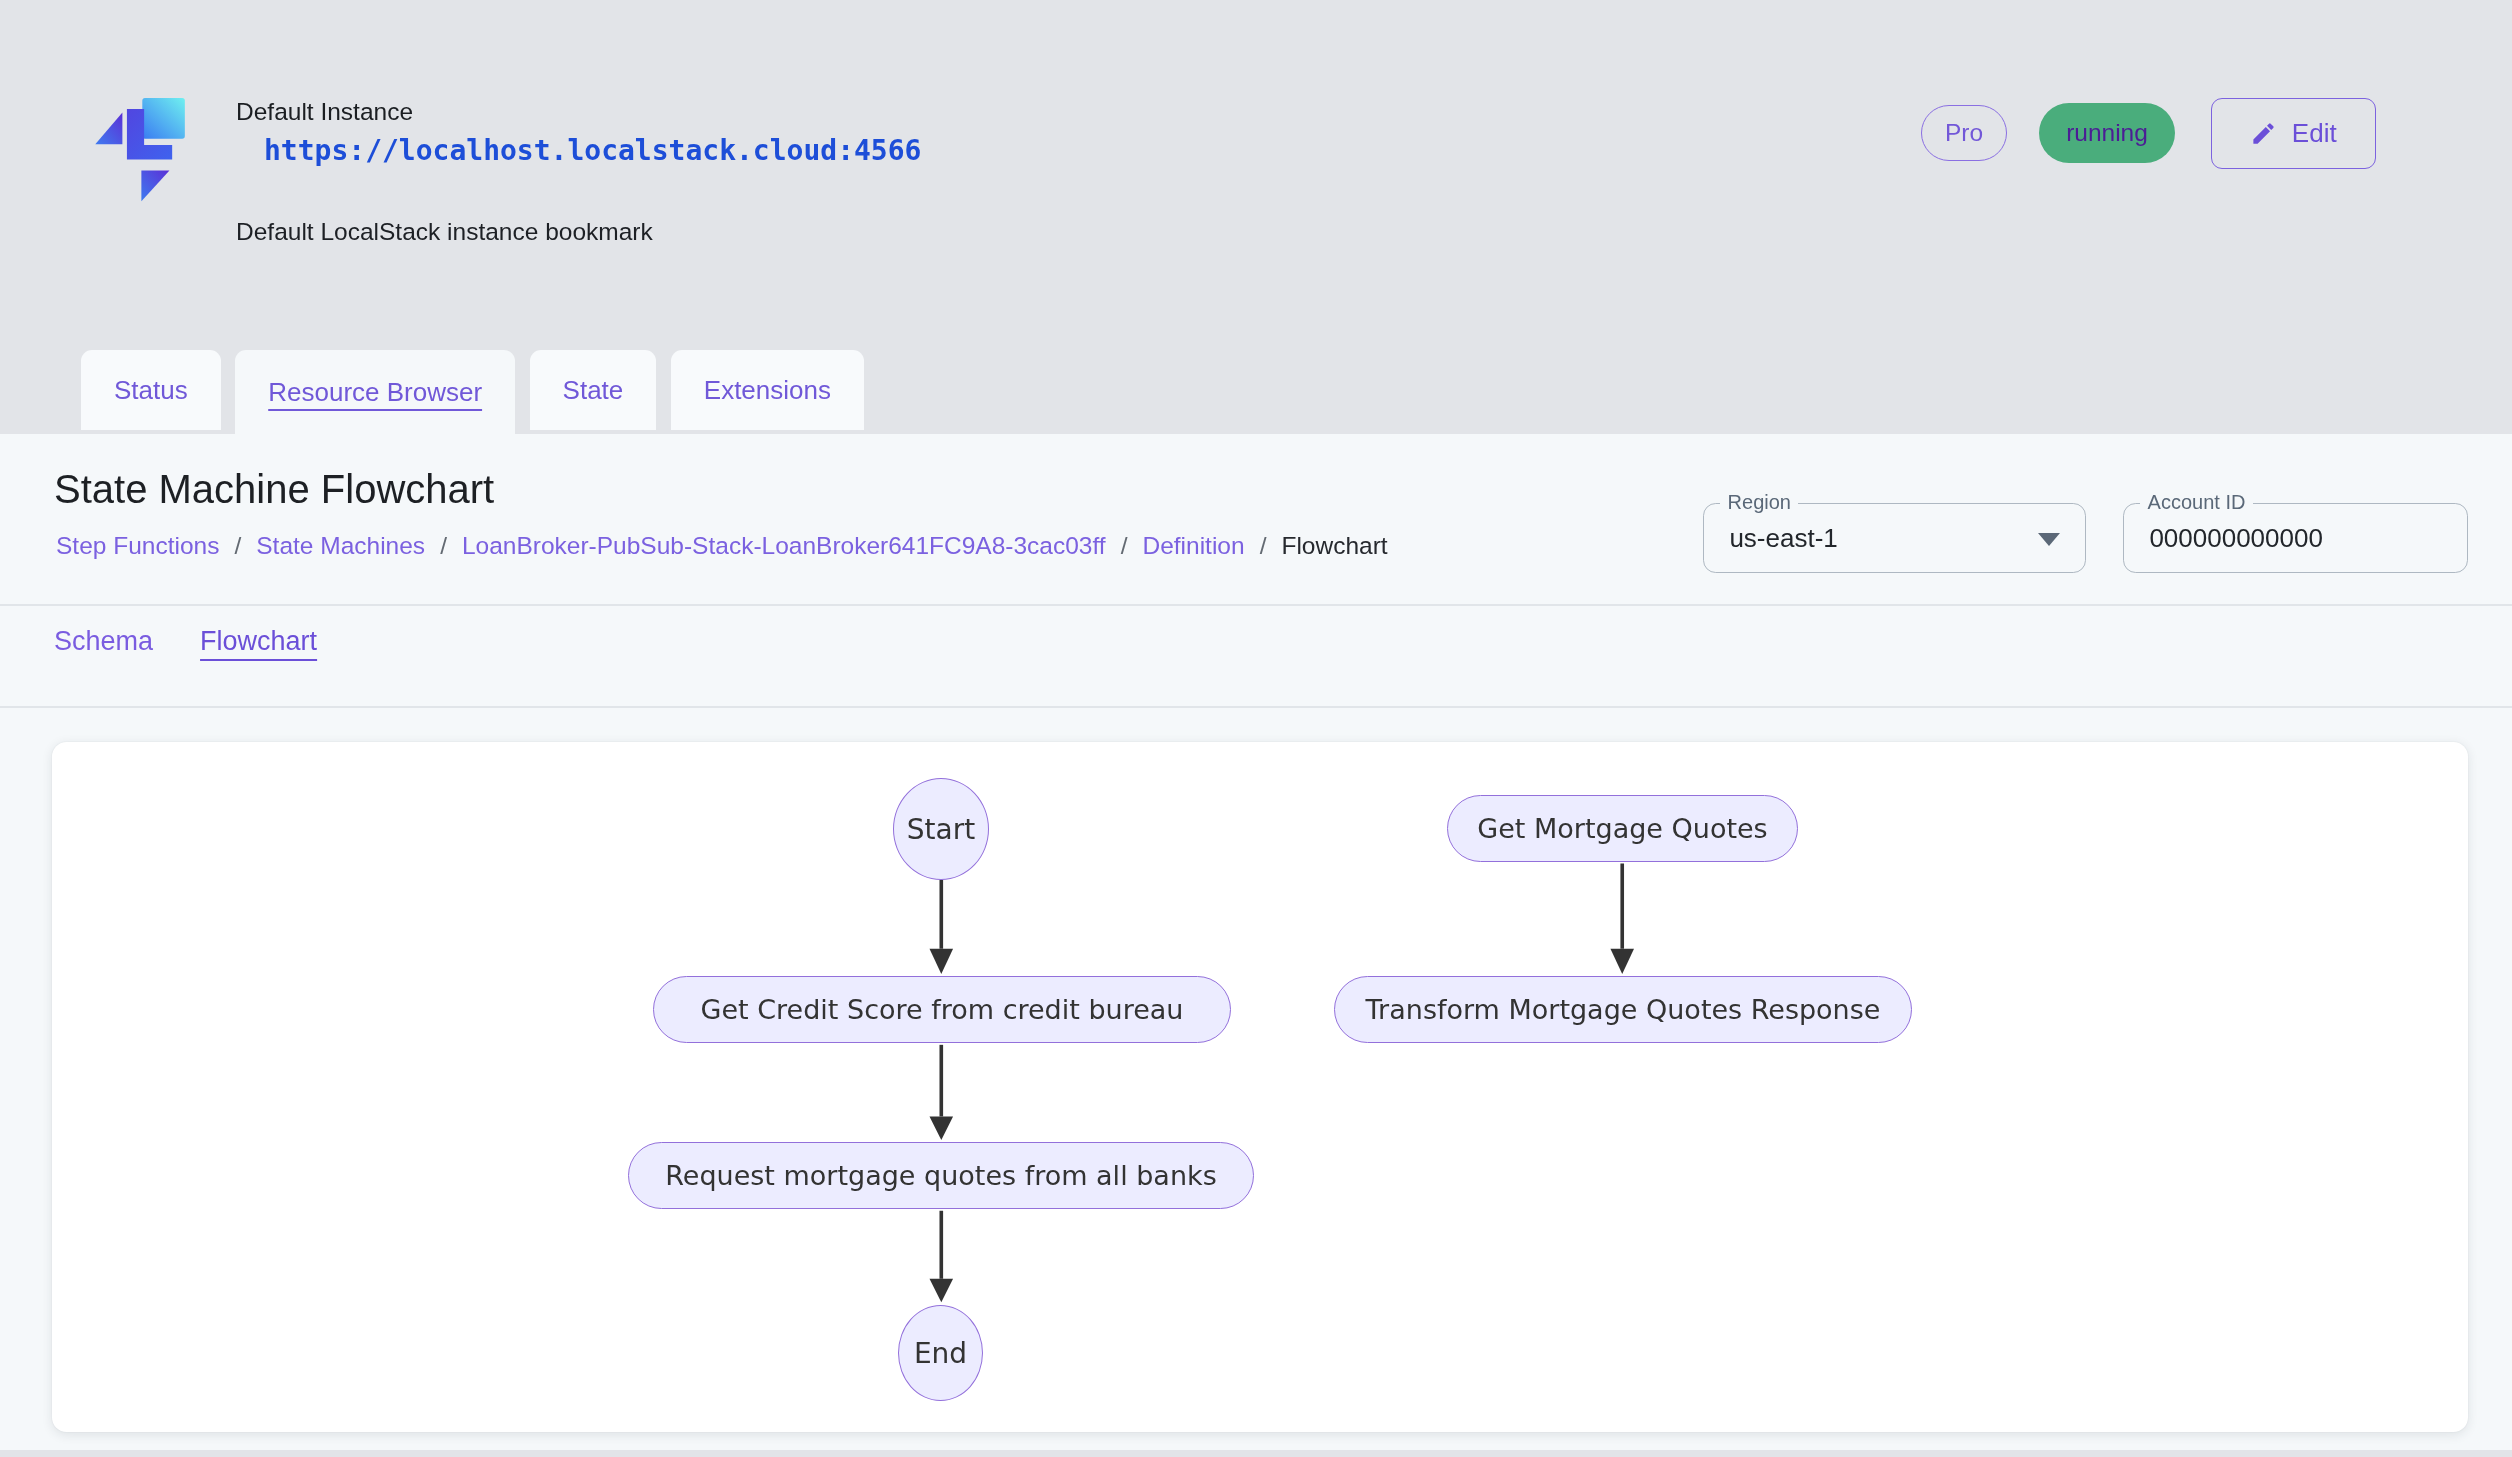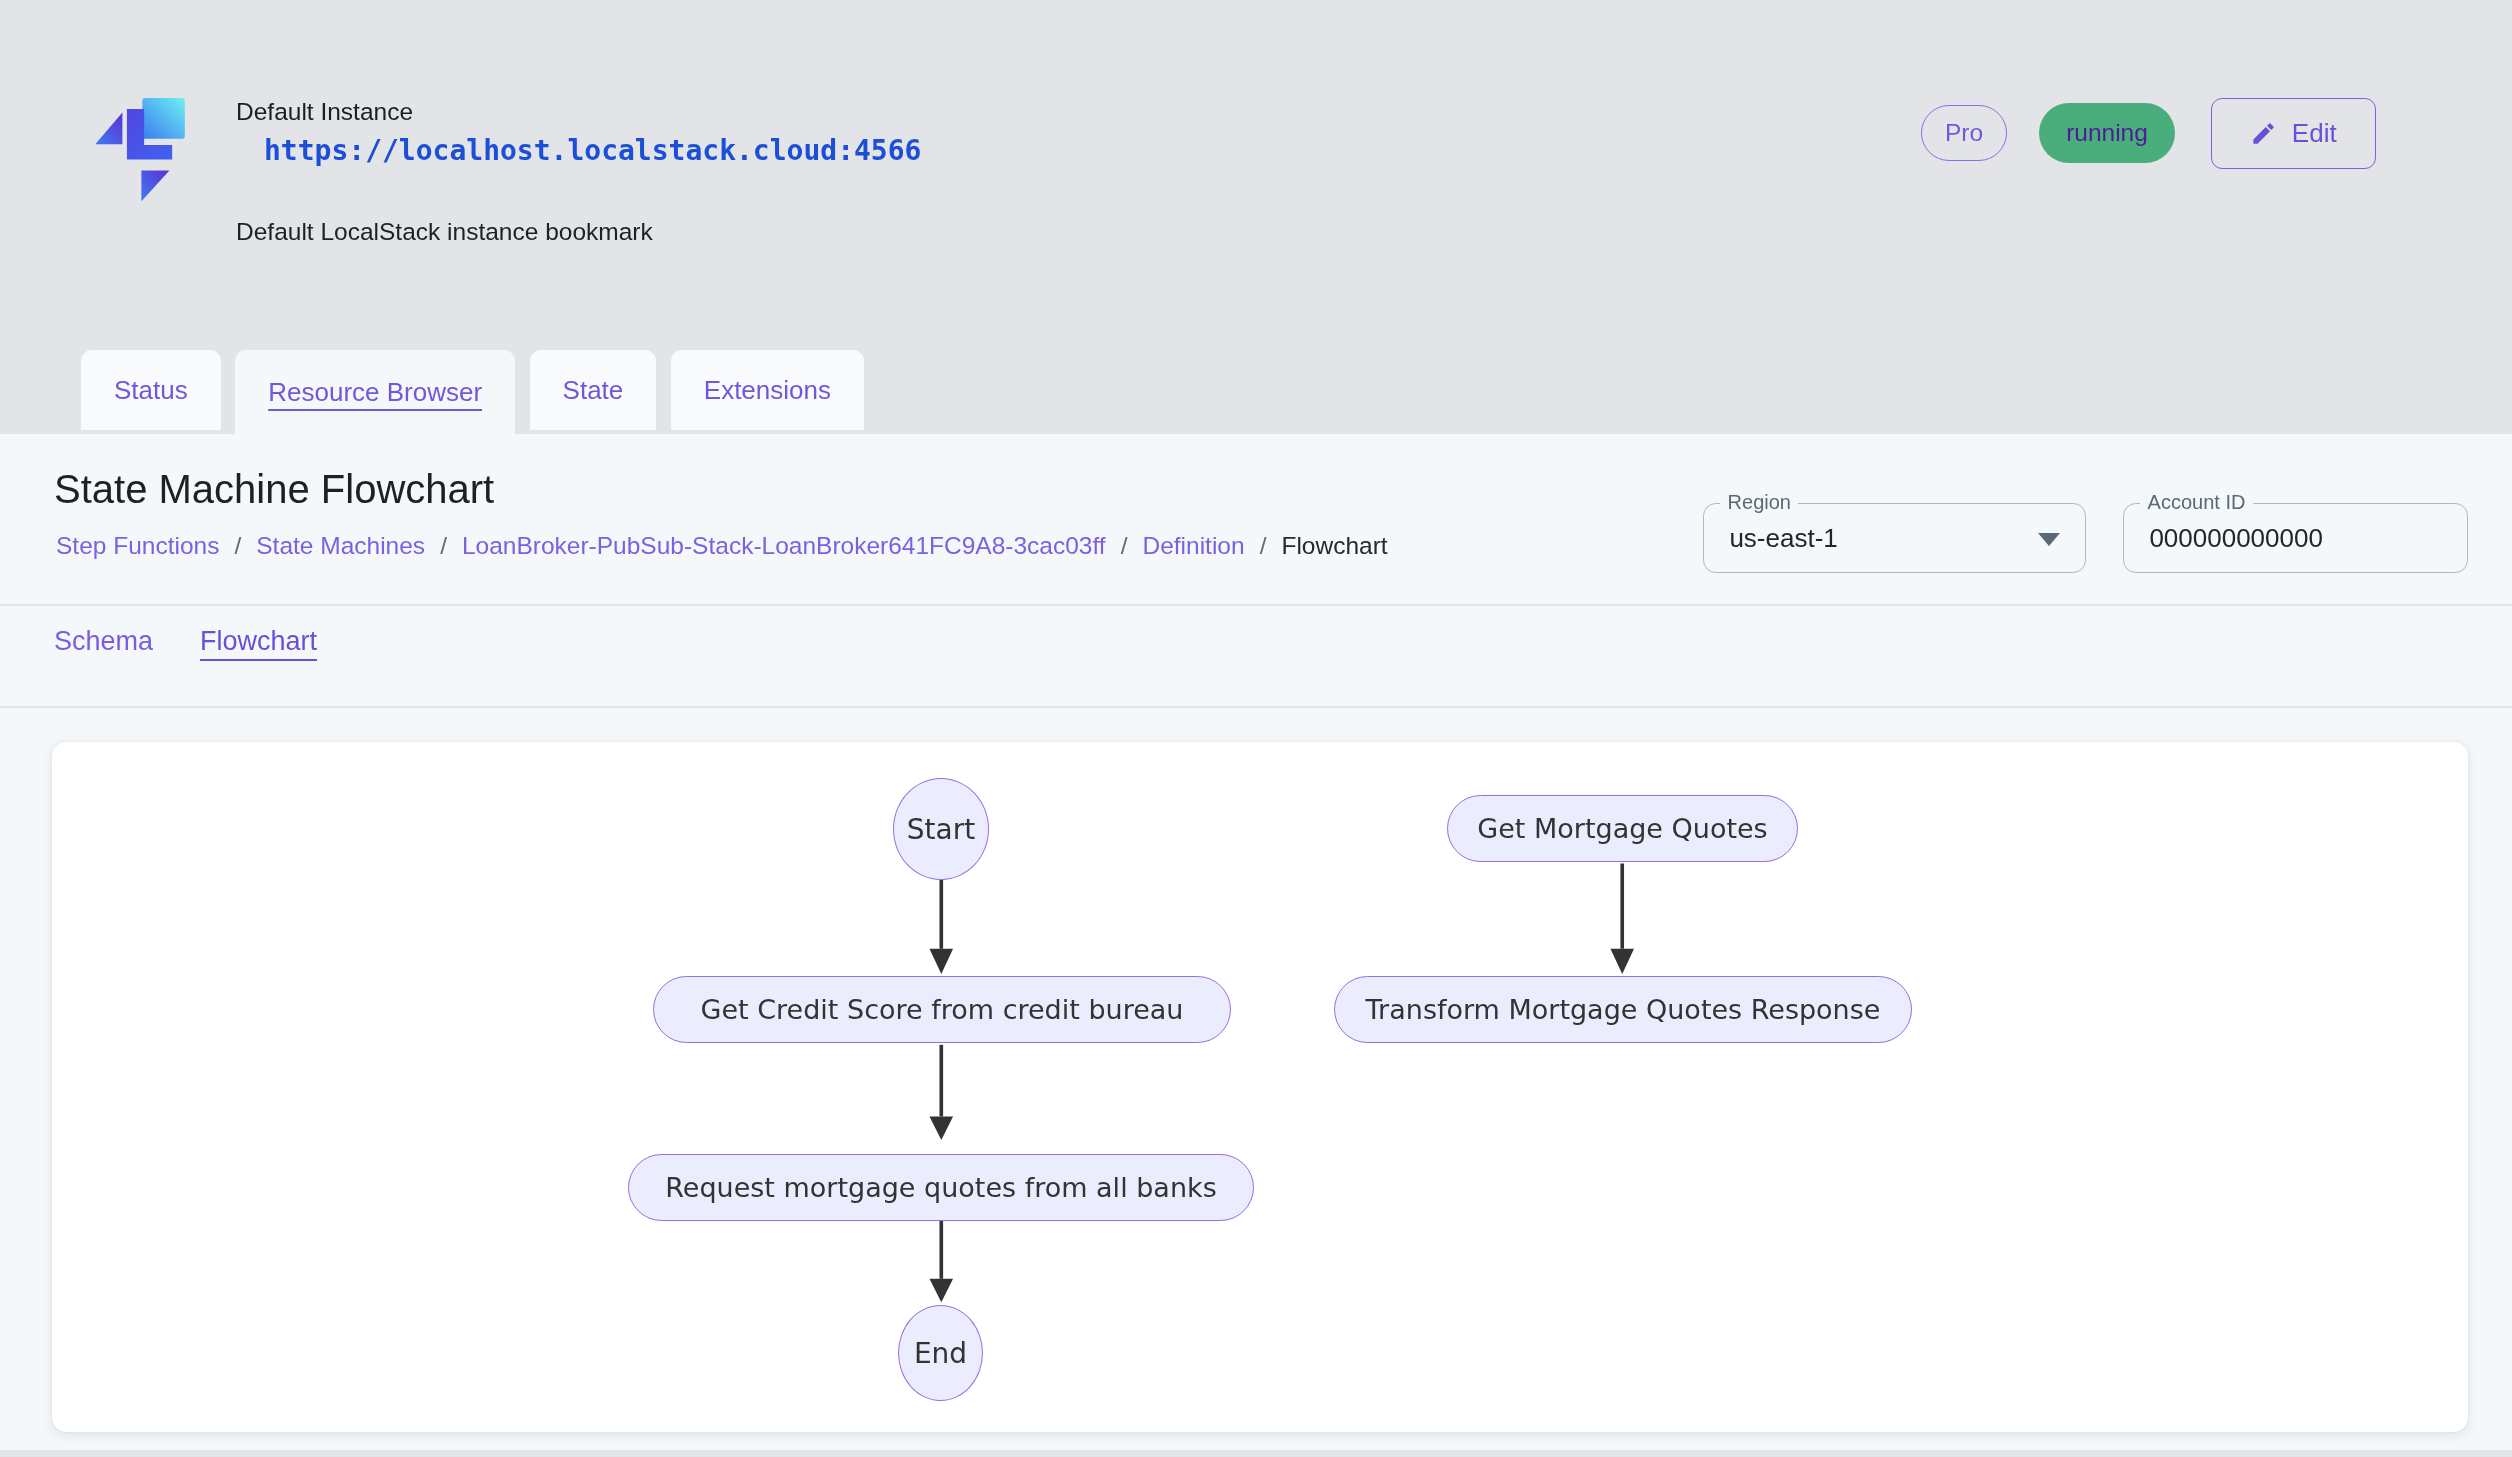--- a/index.html
+++ b/index.html
@@ -74,21 +74,21 @@
           background: #ffffff; border-radius: 14.5px;
           box-shadow: 0 2.7px 11px rgba(25,35,50,0.10), 0 0 1.8px rgba(25,35,50,0.08); }
   .edges { position: absolute; inset: 0; width: 2416px; height: 690px; }
   .node { position: absolute; display: flex; align-items: center; justify-content: center;
           background: #ECECFF; border: 1.8px solid #9370DB; color: #333333;
           font-family: "DejaVu Sans", sans-serif; font-size: 27px; text-align: center; }
   .node.ellipse { border-radius: 50%; }
   .node.stadium { border-radius: 34px; }
   .n-start     { left: 841px;  top: 36px;  width: 96px; height: 102px; font-size: 28px; }
   .n-credit    { left: 601px;  top: 234px; width: 578px; height: 67px; }
-  .n-request   { left: 576px;  top: 400px; width: 626px; height: 67px; margin-top: 12px; }
+  .n-request   { left: 576px;  top: 400px; width: 626px; height: 67px; }
   .n-end       { left: 846px;  top: 563px; width: 85px;  height: 96px; font-size: 28px; }
   .n-getquotes { left: 1395px; top: 53px;  width: 351px; height: 67px; }
   .n-transform { left: 1282px; top: 234px; width: 578px; height: 67px; }
 </style>
 </head>
 <body>
 
 <div id="app">
 
   <div class="header">

